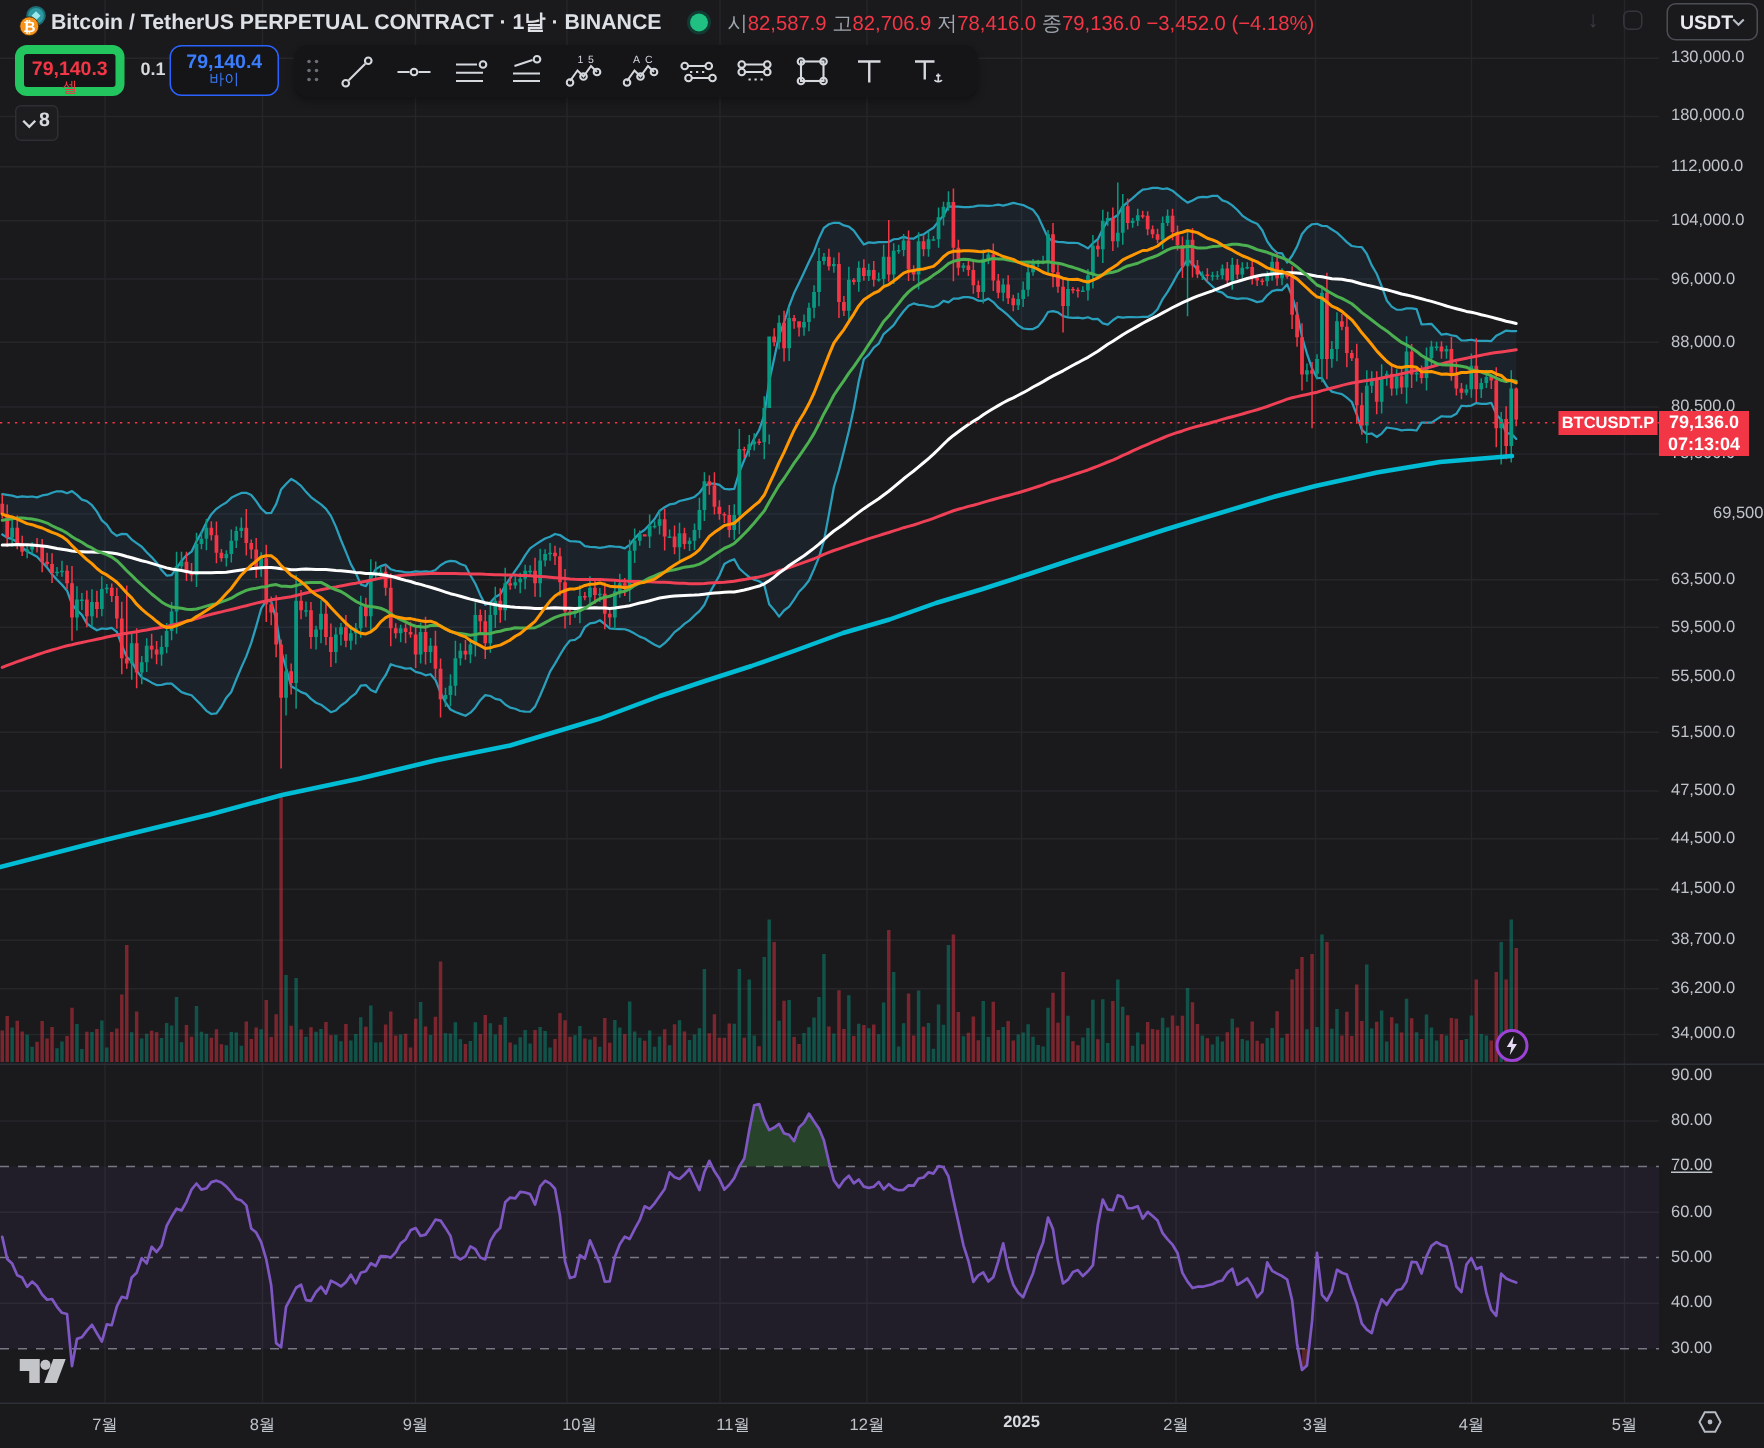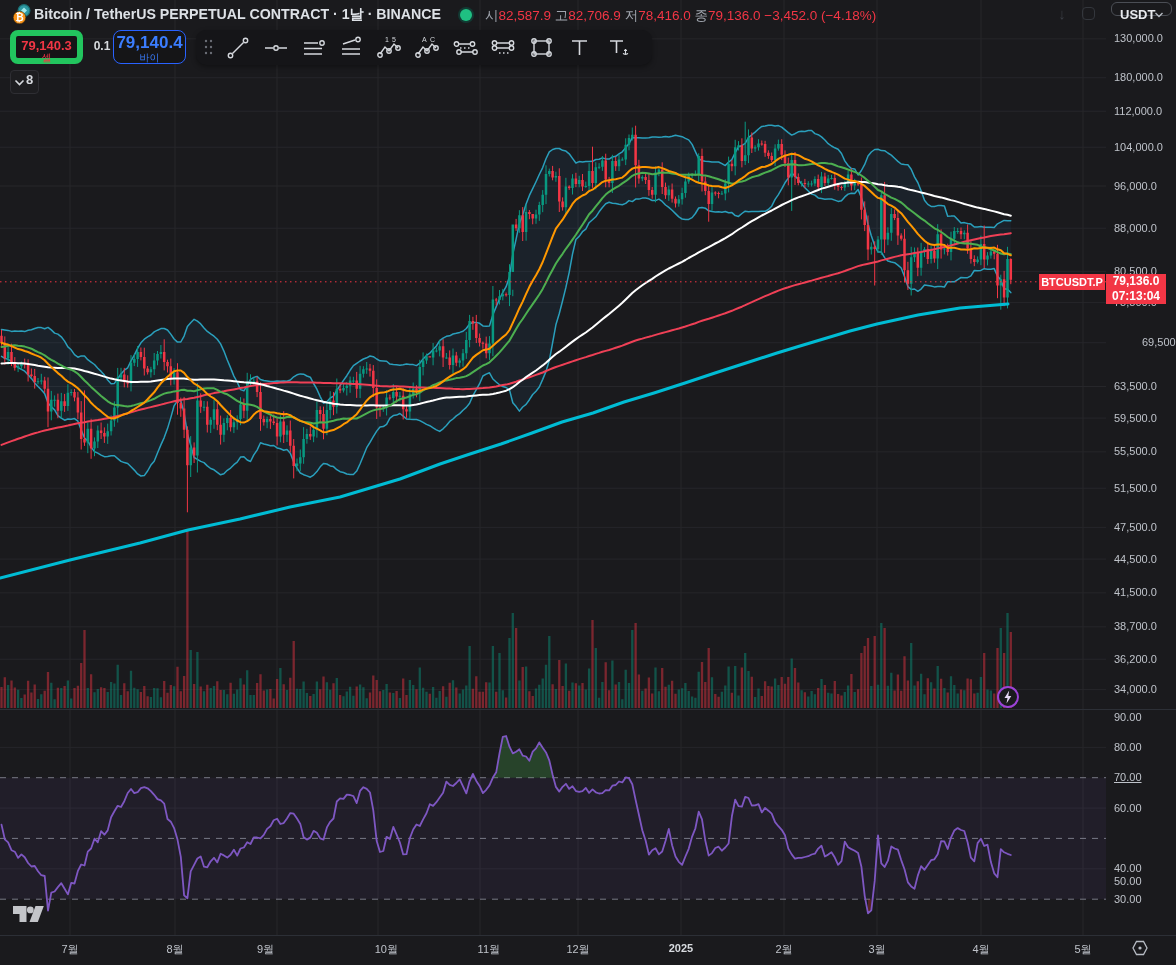--- a/index.html
+++ b/index.html
@@ -47,28 +47,28 @@
 <div class="axl" style="left:1114px;top:481.7px;">51,500.0</div>
 <div class="axl" style="left:1114px;top:520.9px;">47,500.0</div>
 <div class="axl" style="left:1114px;top:552.6px;">44,500.0</div>
 <div class="axl" style="left:1114px;top:586.4px;">41,500.0</div>
 <div class="axl" style="left:1114px;top:620.3px;">38,700.0</div>
 <div class="axl" style="left:1114px;top:652.7px;">36,200.0</div>
 <div class="axl" style="left:1114px;top:683.1px;">34,000.0</div>
 <div class="axl" style="left:1114px;top:923px;margin-top:44px;">20.00</div>
 <div class="axl" style="left:1114px;top:892.7px;">30.00</div>
 <div class="axl" style="left:1114px;top:862.3px;">40.00</div>
-<div class="axl" style="left:1114px;top:831.9px;margin-top:43px;">50.00</div>
+<div class="axl" style="left:1114px;top:831.9px;">50.00</div>
 <div class="axl" style="left:1114px;top:801.6px;">60.00</div>
 <div class="axl" style="left:1114px;top:771.2px;text-decoration:underline;">70.00</div>
 <div class="axl" style="left:1114px;top:740.9px;">80.00</div>
 <div class="axl" style="left:1114px;top:710.5px;">90.00</div>
 <div class="axl" style="left:50px;top:942px;"><span style="display:inline-block;width:40px;text-align:center;">7월</span></div>
 <div class="axl" style="left:155px;top:942px;"><span style="display:inline-block;width:40px;text-align:center;">8월</span></div>
-<div class="axl" style="left:257px;top:942px;"><span style="display:inline-block;width:40px;text-align:left;">9월</span></div>
+<div class="axl" style="left:257px;top:942px;"><span style="display:inline-block;width:40px;text-align:center;">9월</span></div>
 <div class="axl" style="left:358px;top:942px;"><span style="display:inline-block;width:40px;text-align:right;">10월</span></div>
 <div class="axl" style="left:460px;top:942px;"><span style="display:inline-block;width:40px;text-align:right;">11월</span></div>
 <div class="axl" style="left:558px;top:942px;"><span style="display:inline-block;width:40px;text-align:center;">12월</span></div>
 <div class="axl" style="left:661px;top:942px;"><span style="display:inline-block;width:40px;text-align:center;font-weight:700;color:#d8dbe0;">2025</span></div>
 <div class="axl" style="left:764px;top:942px;"><span style="display:inline-block;width:40px;text-align:center;">2월</span></div>
 <div class="axl" style="left:857px;top:942px;"><span style="display:inline-block;width:40px;text-align:center;">3월</span></div>
 <div class="axl" style="left:961px;top:942px;"><span style="display:inline-block;width:40px;text-align:center;">4월</span></div>
 <div class="axl" style="left:1063px;top:942px;"><span style="display:inline-block;width:40px;text-align:center;">5월</span></div>
 <svg class="abs" style="left:12px;top:2px" width="26" height="26" viewBox="0 0 26 26">
 <circle cx="12" cy="8.5" r="6.5" fill="#1b6f74"></circle>
@@ -76,31 +76,31 @@
 <path d="M9 8.5l3-3 3 3-3 3z" fill="#9fe8ea"></path>
 <circle cx="7.5" cy="15.5" r="6.3" fill="#f7931a" stroke="#2a1c05" stroke-width="0.5"></circle>
 <text x="7.5" y="19.3" font-size="10" font-weight="bold" fill="#fff" text-anchor="middle" font-family="Liberation Sans">₿</text>
 </svg>
 <div class="abs" style="left:34px;top:5px;font-size:14.2px;font-weight:700;color:#dde1e6">Bitcoin / TetherUS PERPETUAL CONTRACT · 1날 · BINANCE</div>
 <div class="abs" style="left:458px;top:7px;width:16px;height:16px;border-radius:50%;background:#123a33"></div>
 <div class="abs" style="left:460px;top:9px;width:12px;height:12px;border-radius:50%;background:#1fc082"></div>
 <div class="abs" style="left:485px;top:7px;font-size:13.5px"><span style="color:#9fa4ad">시</span><span style="color:#f23645">82,587.9</span> <span style="color:#9fa4ad">고</span><span style="color:#f23645">82,706.9</span> <span style="color:#9fa4ad">저</span><span style="color:#f23645">78,416.0</span> <span style="color:#9fa4ad">종</span><span style="color:#f23645">79,136.0</span> <span style="color:#f23645">−3,452.0 (−4.18%)</span></div>
 <div class="abs" style="left:1053px;top:5px;width:18px;height:18px;color:#3a3d44;font-size:15px;text-align:center">↓</div>
 <div class="abs" style="left:1082px;top:7px;width:13px;height:13px;border:1.5px solid #33363c;border-radius:4px"></div>
-<div class="abs" style="left:1111px;top:2px;width:61px;height:14px;border:1px solid #4b4e55;border-radius:6px;background:#1a1a1d;color:#e8eaee;font-size:13px;font-weight:700;line-height:23px;text-align:left;padding-left:8px">USDT</div>
+<div class="abs" style="left:1111px;top:2px;width:61px;height:25px;border:1px solid #4b4e55;border-radius:6px;background:#1a1a1d;color:#e8eaee;font-size:13px;font-weight:700;line-height:23px;text-align:left;padding-left:8px">USDT</div>
 <svg class="abs" style="left:1154px;top:11px" width="10" height="8" viewBox="0 0 10 8" fill="none" stroke="#b7bcc4" stroke-width="1.4">
     <path d="M1.5 2L5 5.5L8.5 2"></path>
   </svg>
 <div class="abs" style="left:10px;top:30px;width:73px;height:34px;border:6px solid #22c55e;border-radius:8px;background:#151517;text-align:center">
 <div style="color:#f23645;font-size:13px;font-weight:700;margin-top:2px">79,140.3</div>
 <div style="color:#f23645;font-size:10px;margin-top:-2px">셀</div>
   </div>
 <div class="abs" style="left:88px;top:39px;width:28px;text-align:center;color:#d7dadd;font-size:12px;font-weight:700">0.1</div>
 <div class="abs" style="left:113px;top:30px;width:73px;height:34px;border:1px solid #2962ff;border-radius:8px;background:#151517;text-align:center">
-<div style="color:#3b7dff;font-size:17px;font-weight:700;margin-top:2px">79,140.4</div>
+<div style="color:#3b7dff;font-size:13px;font-weight:700;margin-top:2px">79,140.4</div>
 <div style="color:#3b7dff;font-size:10px;margin-top:-2px">바이</div>
   </div>
 <div class="abs" style="left:196px;top:30px;width:456px;height:35px;background:#151518;border-radius:10px;box-shadow:0 2px 5px rgba(0,0,0,0.35)"></div>
 <svg class="abs" style="left:202px;top:36px" width="13" height="22" viewBox="0 0 13 22">
     <circle cx="4" cy="5" r="1.2" fill="#6b6e76"></circle>
     <circle cx="4" cy="11" r="1.2" fill="#6b6e76"></circle>
     <circle cx="4" cy="17" r="1.2" fill="#6b6e76"></circle>
     <circle cx="9" cy="5" r="1.2" fill="#6b6e76"></circle>
     <circle cx="9" cy="11" r="1.2" fill="#6b6e76"></circle>
     <circle cx="9" cy="17" r="1.2" fill="#6b6e76"></circle>

